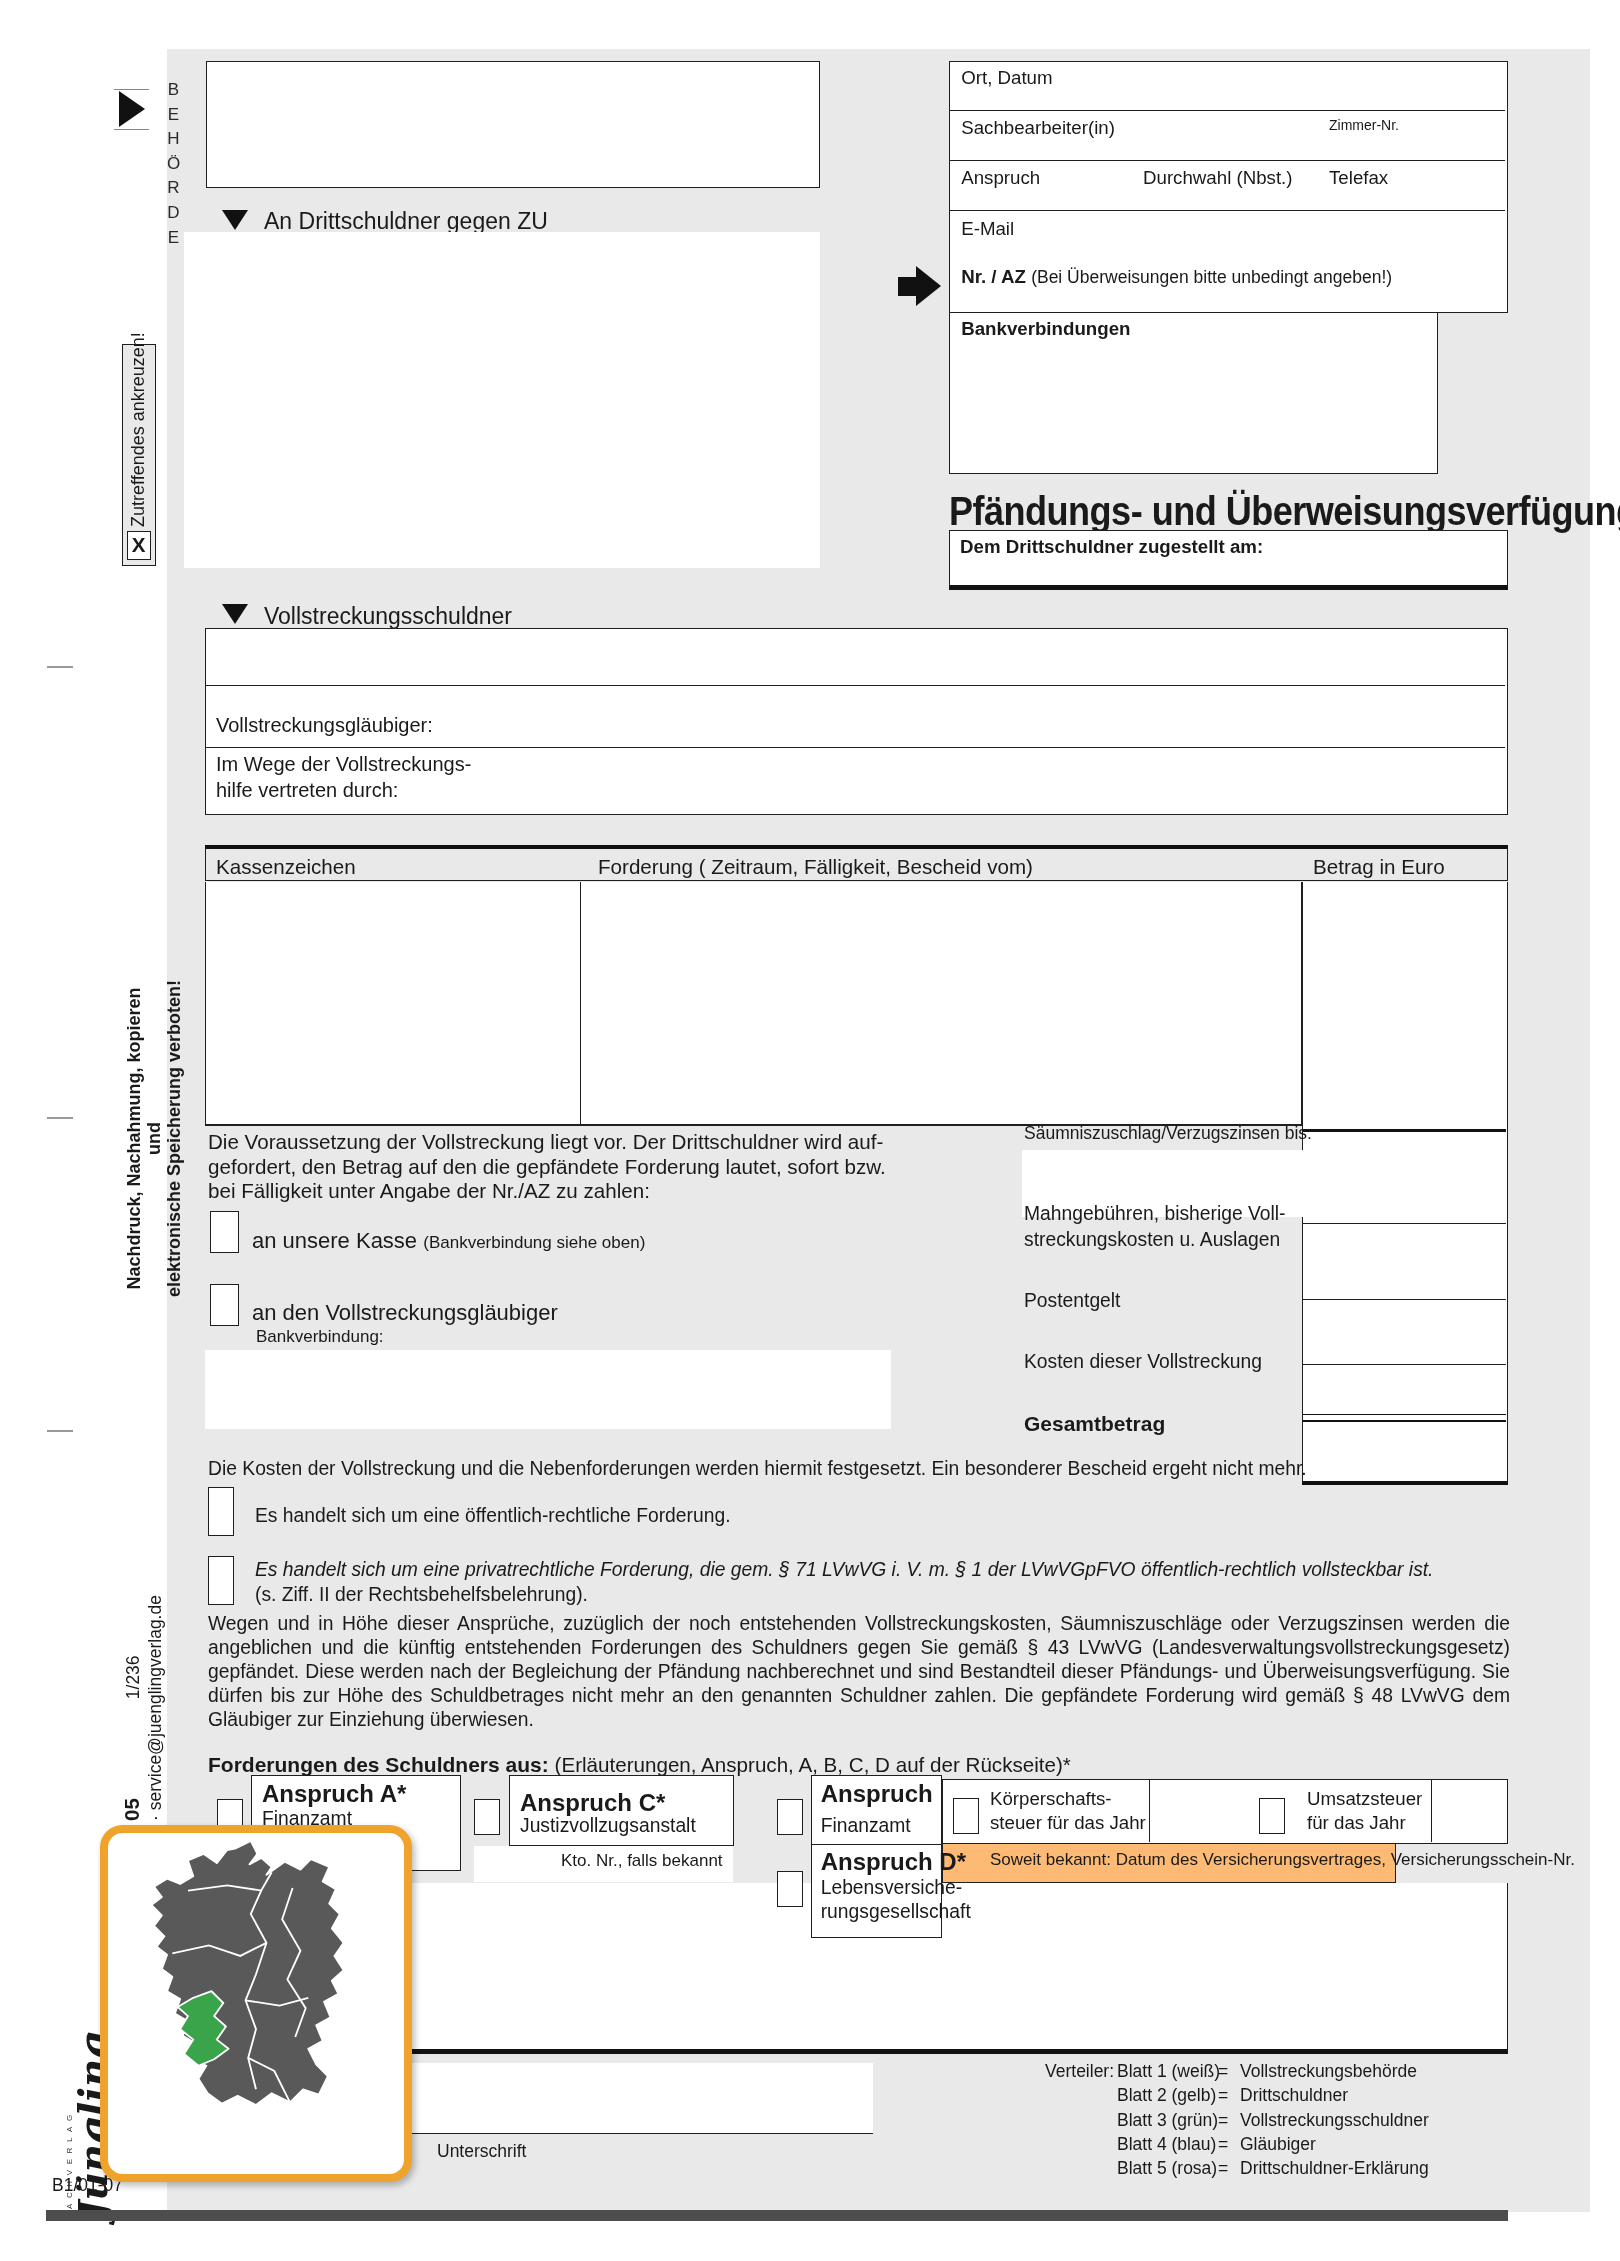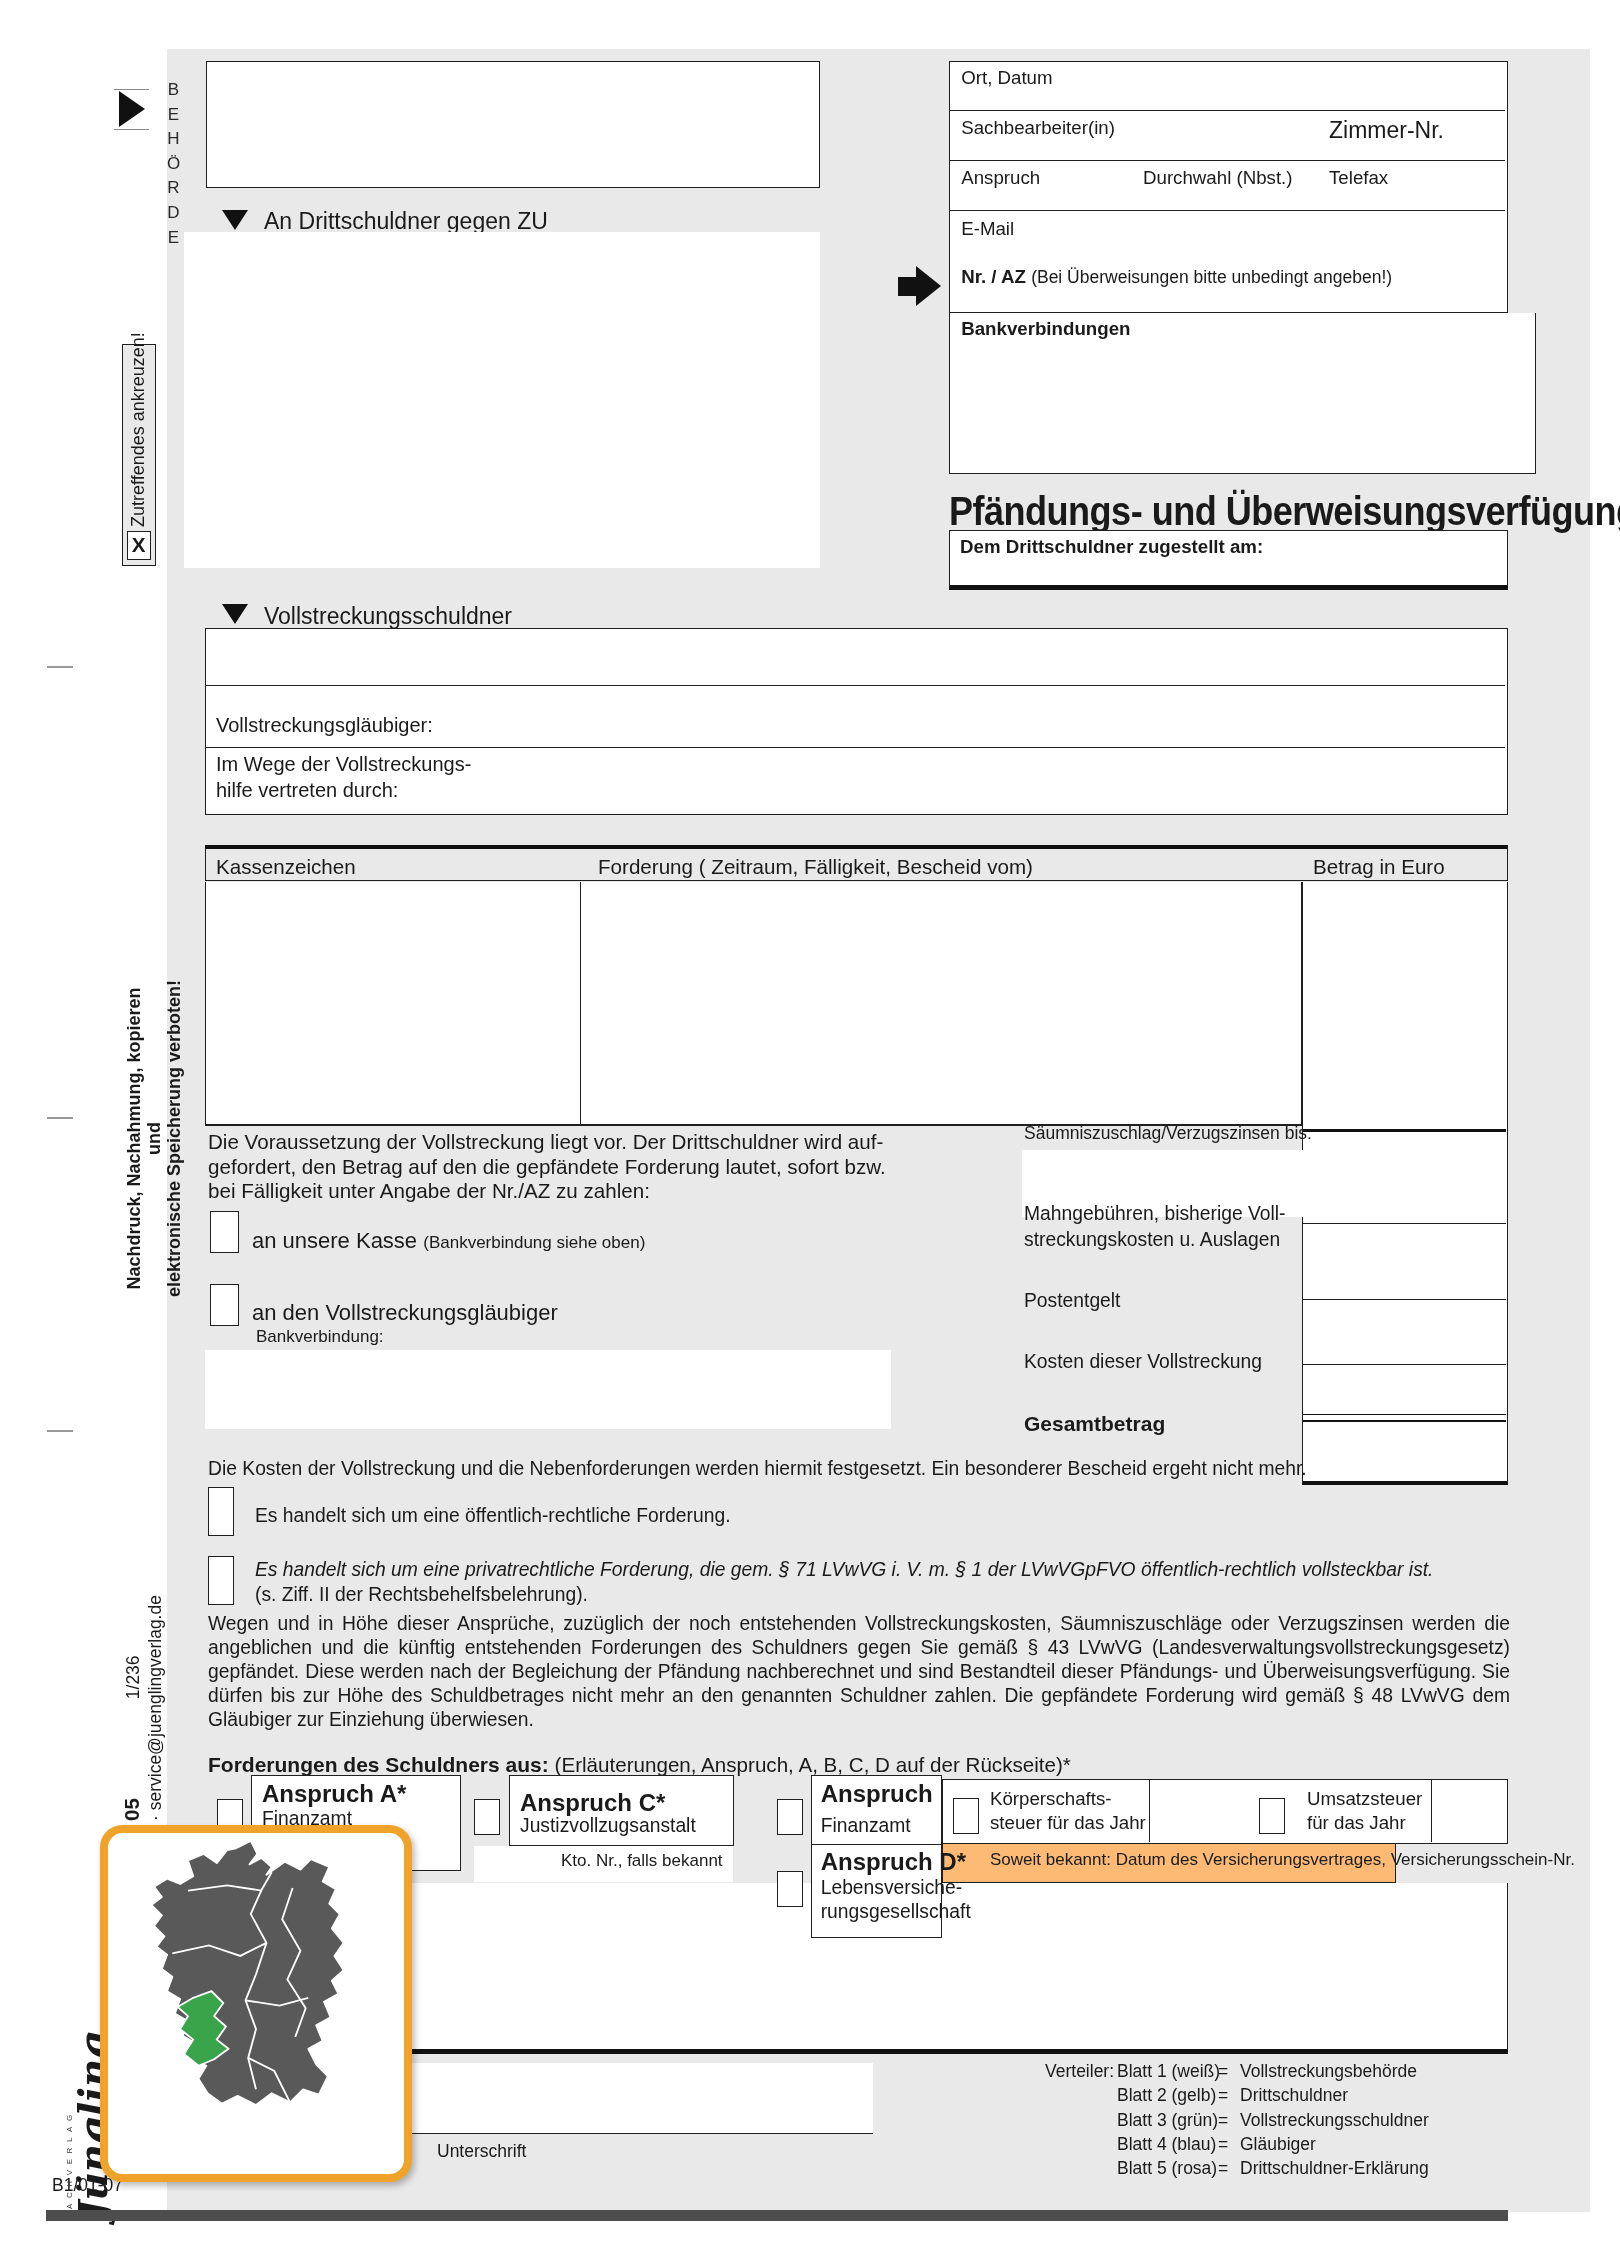--- a/index.html
+++ b/index.html
@@ -68,21 +68,21 @@
 <div class="abs lbl" style="left:264px;top:208px;font-size:23px;">An Drittschuldner gegen ZU</div>
 
 <div class="abs wplain" style="left:184px;top:232px;width:636px;height:336px;"></div>
 
 <div class="abs wbox" style="left:949px;top:61px;width:559px;height:202px;">
   <div class="abs" style="left:0;top:0;width:555px;height:49px;border-bottom:1.2px solid #1f1f1f;">
     <span class="abs lbl" style="left:11.2px;top:5px;font-size:18.7px;">Ort, Datum</span>
   </div>
   <div class="abs" style="left:0;top:50px;width:555px;height:49px;border-bottom:1.2px solid #1f1f1f;">
     <span class="abs lbl" style="left:11.2px;top:5px;font-size:18.7px;">Sachbearbeiter(in)</span>
-    <span class="abs lbl" style="left:379px;top:5px;font-size:23px;">Zimmer-Nr.</span>
+    <span class="abs lbl" style="left:379px;top:5px;font-size:14px;">Zimmer-Nr.</span>
   </div>
   <div class="abs" style="left:0;top:100px;width:555px;height:49px;border-bottom:1.2px solid #1f1f1f;">
     <span class="abs lbl" style="left:11.2px;top:5px;font-size:18.7px;">Anspruch</span>
     <span class="abs lbl" style="left:193px;top:5px;font-size:18.7px;">Durchwahl (Nbst.)</span>
     <span class="abs lbl" style="left:379px;top:5px;font-size:18.7px;">Telefax</span>
   </div>
   <div class="abs" style="left:0;top:151px;width:555px;height:47px;">
     <span class="abs lbl" style="left:11.2px;top:5px;font-size:18.7px;">E-Mail</span>
   </div>
 </div>
@@ -90,21 +90,21 @@
 <div class="abs" style="left:898px;top:277px;width:18.7px;height:18.7px;background:#111;"></div>
 <div class="abs" style="left:916px;top:266px;width:0;height:0;border-top:20px solid transparent;border-bottom:20px solid transparent;border-left:25px solid #111;"></div>
 
 <div class="abs wbox" style="left:949px;top:261px;width:559px;height:52px;border-top:none;">
   <span class="abs lbl" style="left:11.2px;top:5px;font-size:18.7px;">
     <span class="b">Nr. / AZ</span>
     <span style="font-size:17.5px;">(Bei Überweisungen bitte unbedingt angeben!)</span>
   </span>
 </div>
 
-<div class="abs wbox" style="left:949px;top:313px;width:587px;height:161px;border-top:none;">
+<div class="abs wbox" style="left:949px;top:313px;width:489px;height:161px;border-top:none;">
   <span class="abs lbl b" style="left:11.2px;top:5px;font-size:18.7px;">Bankverbindungen</span>
 </div>
 
 <div class="abs title-main" style="left:949px;top:488px;">Pfändungs- und Überweisungsverfügung</div>
 
 <div class="abs wbox" style="left:949px;top:530px;width:559px;height:60px;border-width:1.2px;border-bottom:5.6px solid #111;">
   <span class="abs lbl b" style="left:10px;top:5px;font-size:18.7px;">Dem Drittschuldner zugestellt am:</span>
 </div>
 
 <div class="abs tri-down" style="left:222px;top:604px;"></div>

